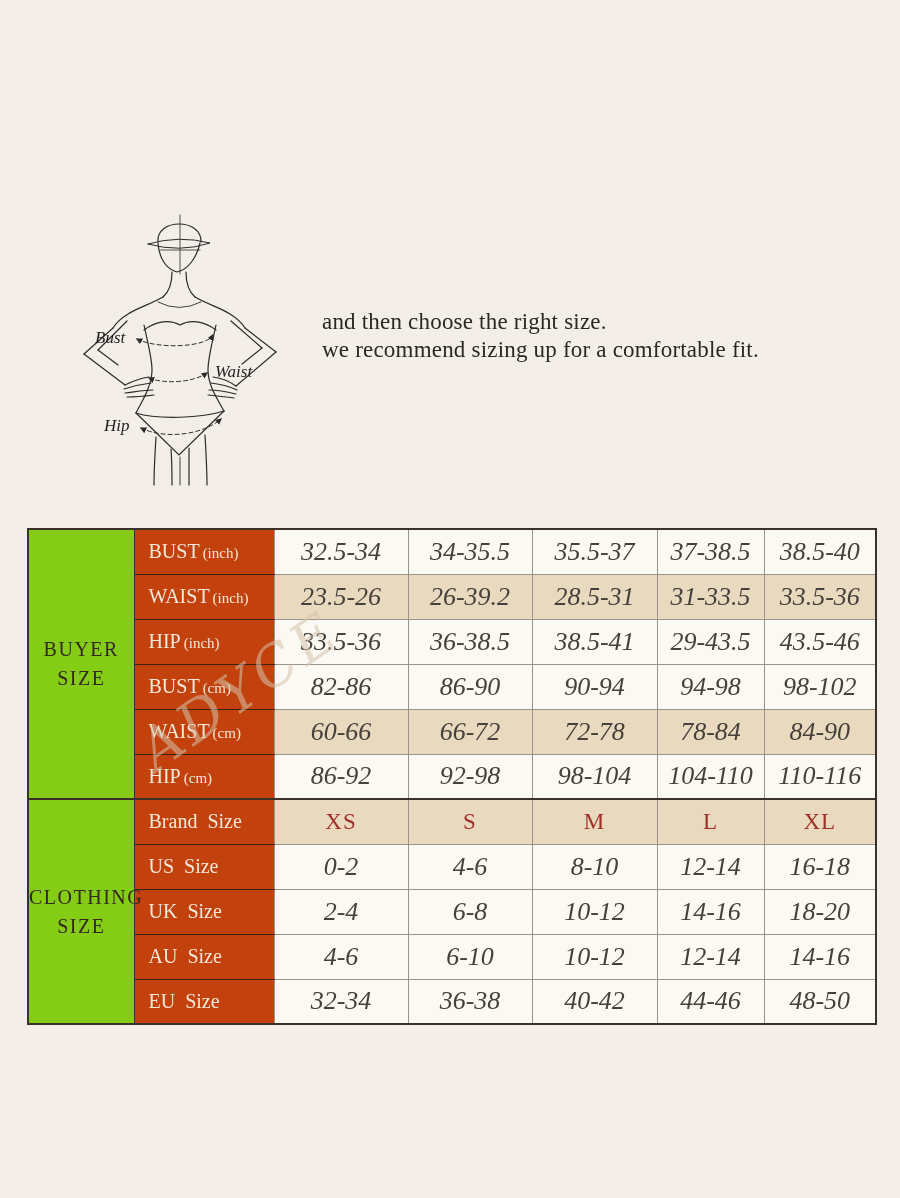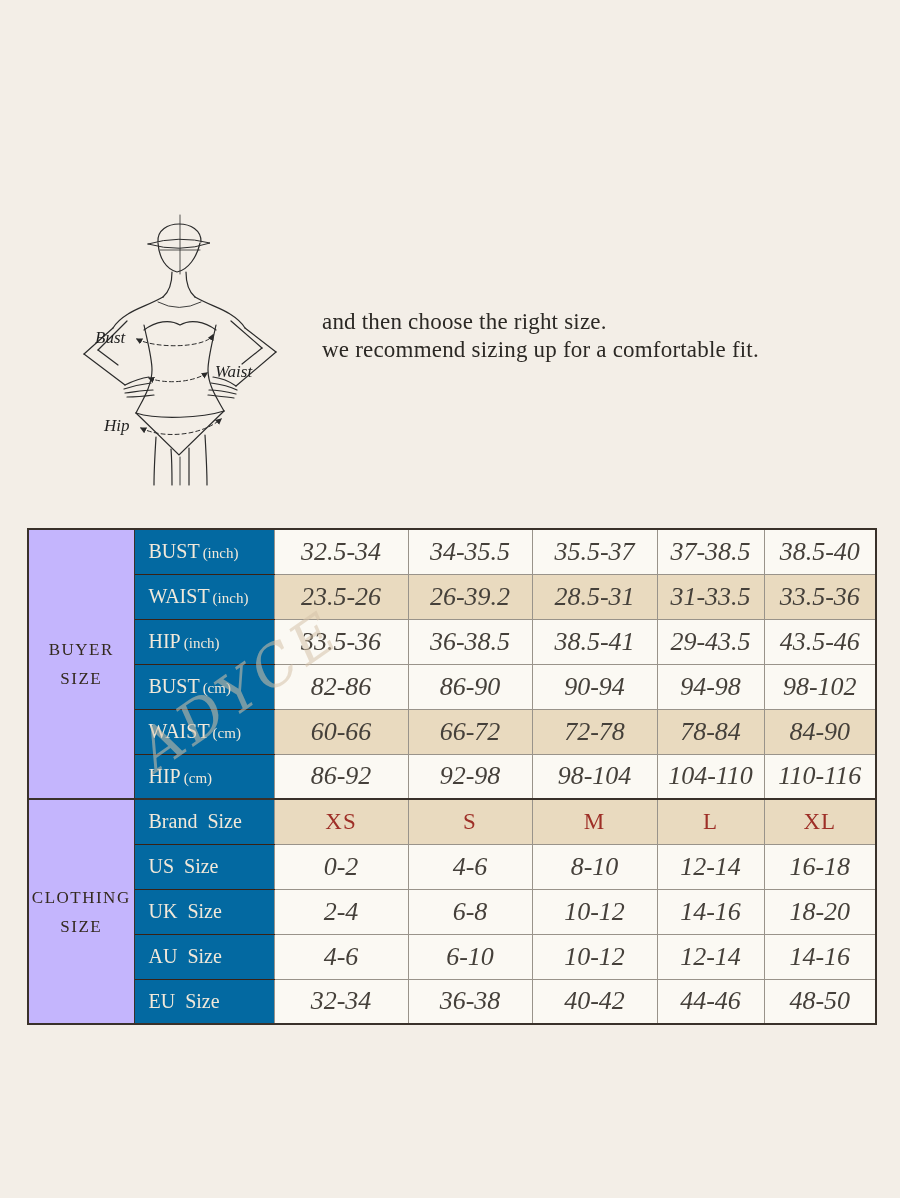--- a/index.html
+++ b/index.html
@@ -14,27 +14,27 @@
   .fig-label{font-style:italic;font-size:17px;fill:#1f1f1f;font-family:"Liberation Serif",serif;}
   
   .intro{position:absolute;left:322px;top:308px;width:560px;
          font-size:23px;line-height:28px;color:#2b2824;letter-spacing:0.2px;}
   
   .table-wrap{position:absolute;left:27px;top:528px;width:848px;}
   table.size{border-collapse:collapse;table-layout:fixed;width:848px;
              border:2px solid #39312a;}
   table.size td,table.size th{height:45px;box-sizing:border-box;}
   th.side-label{
-    background:#c4b5fd;border:1px solid #39312a;border-right:1px solid #39312a;
-    font-weight:normal;font-size:17px;letter-spacing:1.5px;color:#33291e;
+    background:#84cc16;border:1px solid #39312a;border-right:1px solid #39312a;
+    font-weight:normal;font-size:20px;letter-spacing:1.5px;color:#33291e;
     text-align:center;vertical-align:middle;padding:0;
   }
   th.side-label div{line-height:29px;}
   td.row-head{
-    background:#0369a1;color:#f2e9da;font-size:20px;text-align:left;
+    background:#c2410c;color:#f2e9da;font-size:20px;text-align:left;
     padding:0 0 0 14px;word-spacing:5px;vertical-align:middle;
     border-top:1px solid #5e4334;border-bottom:1px solid #3a2114;
   }
   td.row-head .unit{font-size:15px;letter-spacing:0;}
   td.val{
     background:#fbf9f3;text-align:center;vertical-align:middle;
     font-style:italic;font-size:26px;color:#45403a;
     border:1px solid #99938a;
   }
   td.val.hl{background:#e9dabf;}

